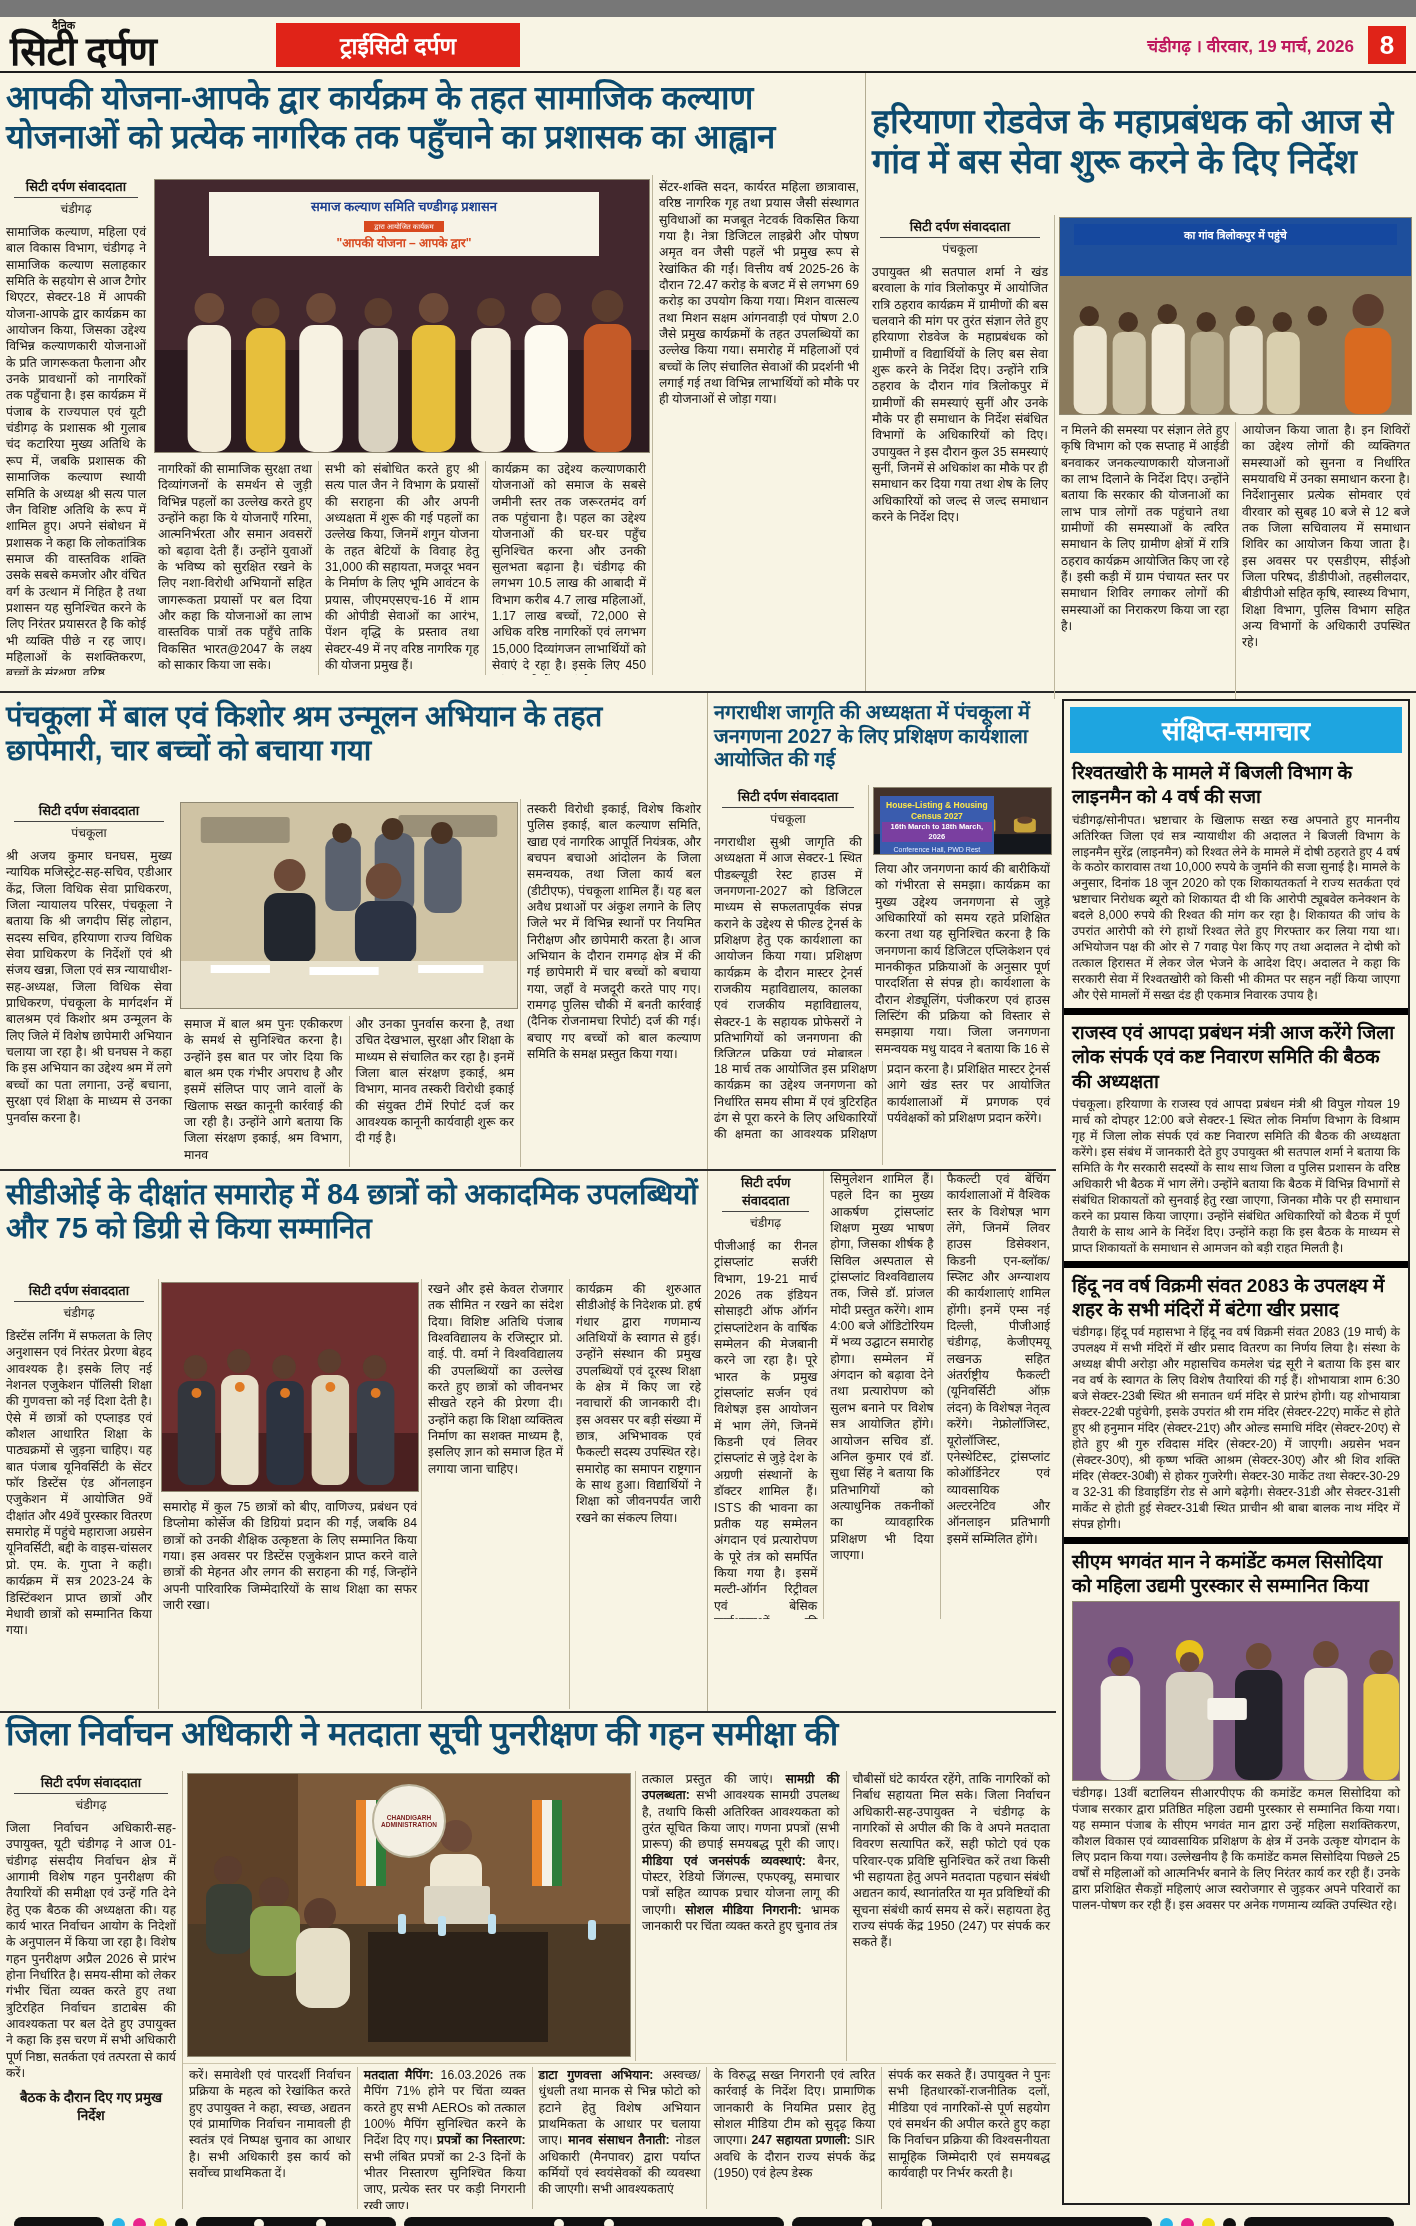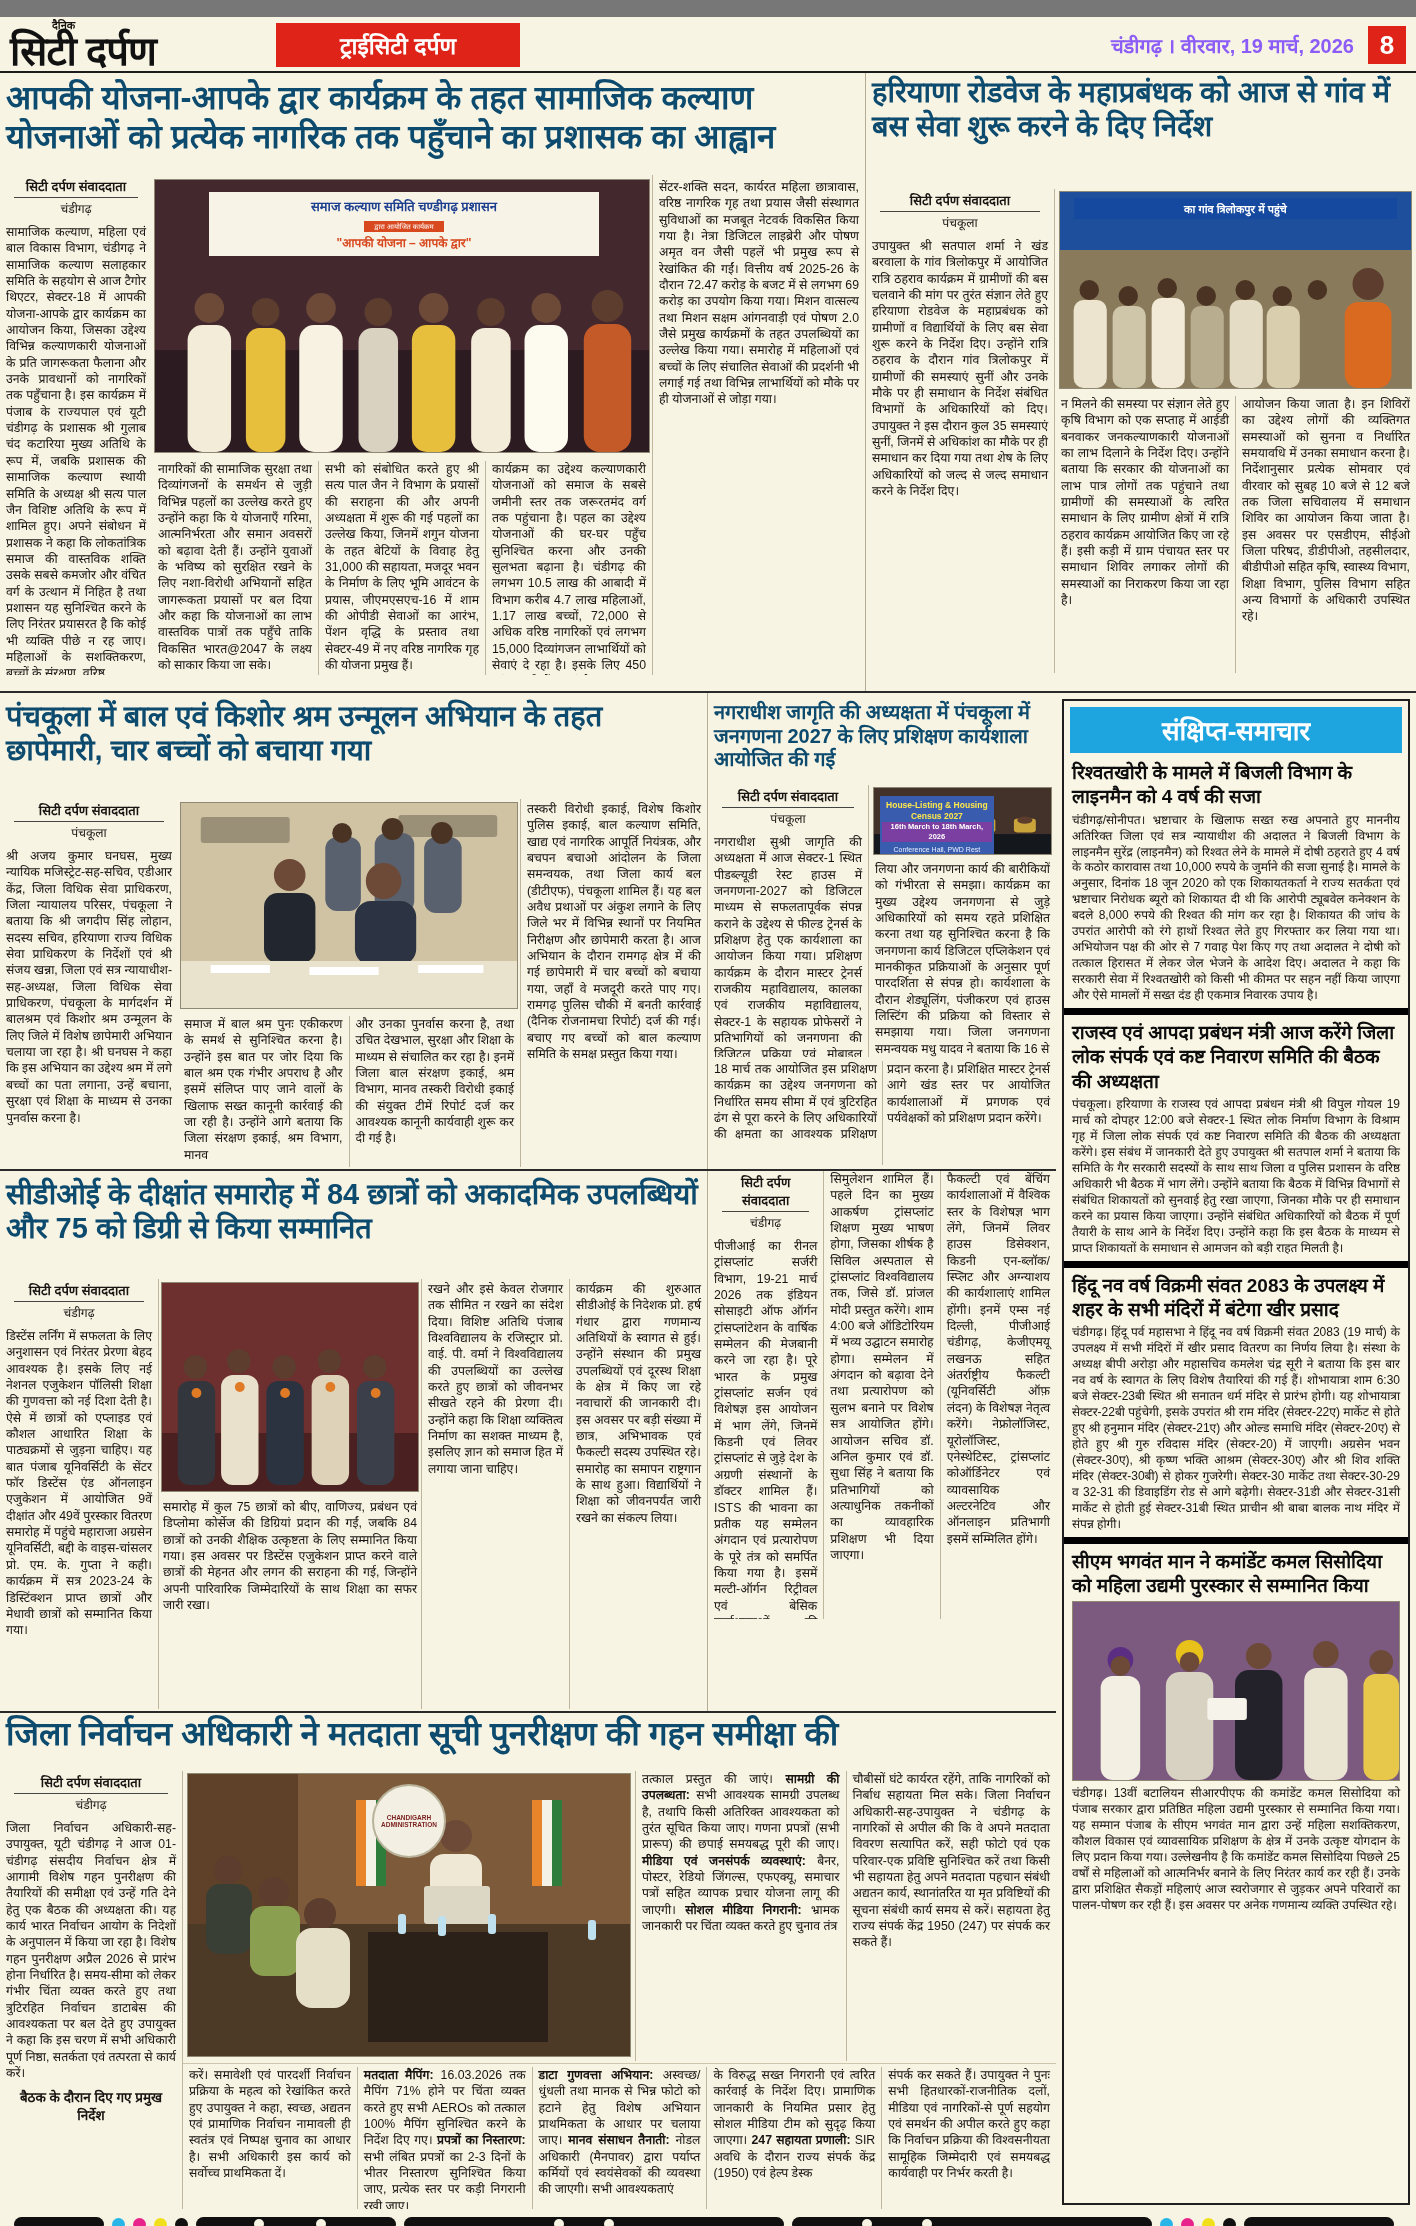--- a/index.html
+++ b/index.html
@@ -3,21 +3,21 @@
 <meta charset="utf-8">
 <style>
   html,body{margin:0;padding:0;background:#777;}
   .page{width:1416px;height:2226px;background:#f8f4e4;font-family:"Liberation Sans","DejaVu Sans",sans-serif;color:#171411;position:relative;overflow:hidden;margin:17px auto;}
   
   .masthead{height:56px;display:flex;align-items:center;padding:2px 10px 0;border-bottom:2.5px solid #1c1c1c;box-sizing:border-box;}
   .logo-wrap{display:flex;flex-direction:column;line-height:1;}
   .daily{font-size:11px;font-weight:700;margin-left:42px;}
   .logo{font-size:40px;font-weight:800;letter-spacing:-1px;color:#111;}
   .center-banner{background:#e02318;color:#fff;font-weight:800;font-size:23px;padding:6px 64px;margin-left:120px;white-space:nowrap;}
-  .dateline{margin-left:auto;font-weight:700;font-size:20px;color:#8b5cf6;}
+  .dateline{margin-left:auto;font-weight:700;font-size:17px;color:#be185d;}
   .pagenum{background:#e02318;color:#fff;font-weight:800;font-size:26px;width:38px;height:38px;display:flex;align-items:center;justify-content:center;margin-left:14px;}
   
   .hl{font-weight:800;text-align:left;line-height:1.18;color:#0c4a6e;margin:0;padding:6px 6px 4px;}
   .body{font-size:12.3px;line-height:1.33;text-align:justify;margin:0;}
   .byl{text-align:center;font-weight:700;font-size:13px;border-bottom:1.4px solid #444;margin:2px 8px 0;padding-bottom:2px;}
   .city{text-align:center;font-size:12.2px;padding:2px 0 7px;}
   .col{padding:0 6px;box-sizing:border-box;}
   .vr{border-left:1px solid #bdb69d;}
   .ph{position:relative;overflow:hidden;border:1px solid #8f8872;background:#555;}
   .ph svg{position:absolute;inset:0;width:100%;height:100%;display:block;}
@@ -26,21 +26,21 @@
   .a1{width:866px;border-right:1px solid #b3ac92;box-sizing:border-box;}
   .hl-a1{font-size:33px;height:92px;overflow:hidden;}
   .a1-grid{display:flex;height:500px;overflow:hidden;}
   .a1-grid .colL{width:152px;}
   .a1-grid .mid{width:500px;display:flex;flex-direction:column;}
   .ph1{height:272px;margin:4px 2px;}
   .cols3{display:flex;flex:1;overflow:hidden;margin-top:4px;}
   .cols3 .col{flex:1;}
   .a1-grid .colR{flex:1;padding-top:4px;}
   .a2{flex:1;box-sizing:border-box;}
-  .hl-a2{font-size:29px;height:110px;overflow:hidden;padding-top:2px;}
+  .hl-a2{font-size:34px;height:110px;overflow:hidden;padding-top:28px;}
   .a2-grid{display:flex;height:484px;overflow:hidden;}
   .a2-grid .col1{width:188px;}
   .a2-right{flex:1;display:flex;flex-direction:column;}
   .ph2{height:196px;margin:2px 4px;}
   .cols2{display:flex;flex:1;overflow:hidden;margin-top:5px;}
   .cols2 .col{flex:1;}
   
   .lower{display:flex;height:1516px;overflow:hidden;}
   .main-left{width:1056px;box-sizing:border-box;}
   

